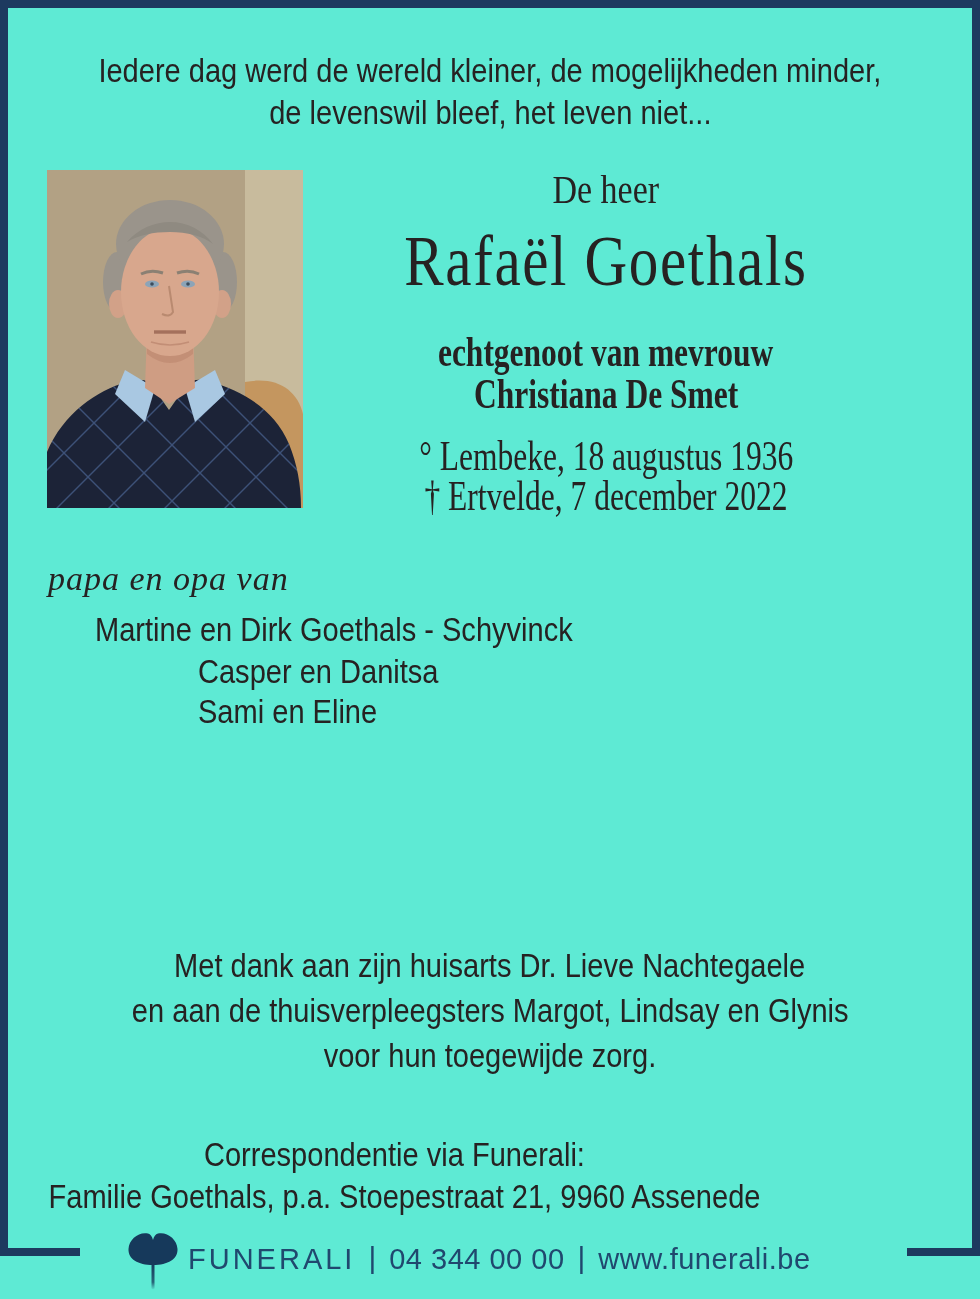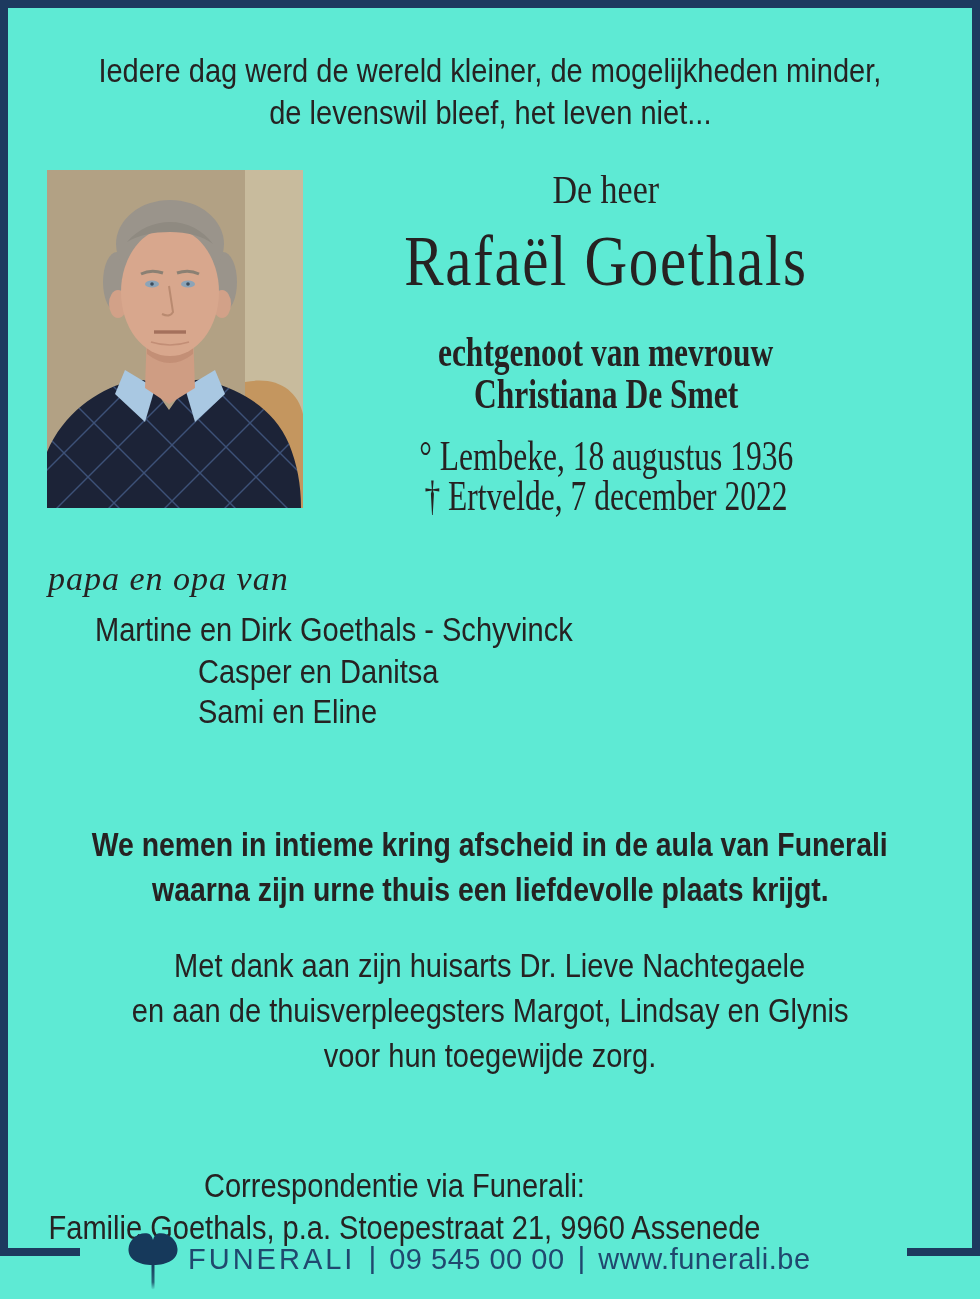--- a/index.html
+++ b/index.html
@@ -52,21 +52,21 @@
   .member-0{left:95px;top:608px;}
   .member-1{left:198px;top:650px;}
   .member-2{left:198px;top:690px;}
   .condolence{position:absolute;left:45px;top:743px;font-size:33px;line-height:43px;}
 
   .announcement{position:absolute;left:0;top:822px;width:980px;text-align:center;
                 font-size:33px;line-height:45px;font-weight:700;}
   .announcement .sxc{transform:scaleX(0.86);}
   .thanks{position:absolute;left:0;top:943px;width:980px;text-align:center;
           font-size:33px;line-height:45px;}
-  .correspondence{position:absolute;left:0;top:1165px;width:789px;text-align:center;
+  .correspondence{position:absolute;left:0;top:1134px;width:789px;text-align:center;
           font-size:33px;line-height:42px;}
 
   .footer{position:absolute;left:126px;top:1226px;height:66px;display:flex;align-items:center;}
   .leaf{width:54px;height:62px;flex:0 0 auto;}
   .footer-text{display:flex;align-items:center;margin-left:8px;color:var(--footer-color);
                font-size:29px;white-space:nowrap;}
   .brand{letter-spacing:3px;}
   .sep{padding:0 13px;font-weight:300;font-size:30px;transform:translateY(-1px);}
   .site,.phone{letter-spacing:0.5px;}
 </style>
@@ -156,24 +156,20 @@
     </div>
   </div>
 
   <div class="papa">papa en opa van</div>
 
   <div class="member member-0 sans"><span class="sxl">Martine en Dirk Goethals - Schyvinck</span></div>
   <div class="member member-1 sans"><span class="sxl">Casper en Danitsa</span></div>
   <div class="member member-2 sans"><span class="sxl">Sami en Eline</span></div>
 
 
-  <div class="announcement">
-    <div><span class="sxc">We nemen in intieme kring afscheid in de aula van Funerali</span></div>
-    <div><span class="sxc">waarna zijn urne thuis een liefdevolle plaats krijgt.</span></div>
-  </div>
 
   <div class="thanks">
     <div><span class="sxc">Met dank aan zijn huisarts Dr. Lieve Nachtegaele</span></div>
     <div><span class="sxc">en aan de thuisverpleegsters Margot, Lindsay en Glynis</span></div>
     <div><span class="sxc">voor hun toegewijde zorg.</span></div>
   </div>
 
   <div class="correspondence">
     <div><span class="sxc">Correspondentie via Funerali:</span></div>
     <div><span class="sxc">Familie Goethals, p.a. Stoepestraat 21, 9960 Assenede</span></div>
@@ -187,19 +183,19 @@
           <stop offset="0.7" stop-color="#16395b" stop-opacity="0.75"></stop>
           <stop offset="1" stop-color="#16395b" stop-opacity="0"></stop>
         </linearGradient>
       </defs>
       <path d="M27,37 C12,37 2,31 2.5,21 C3,11 13,3.5 22,5.5 C24.6,6.1 26,8.5 27,12 C28,8.5 29.4,6.1 32,5.5 C41,3.5 51,11 51.5,21 C52,31 42,37 27,37 Z" fill="#16395b"></path>
       <path d="M27,36 L27,60" stroke="url(#stemFade)" stroke-width="3" fill="none" stroke-linecap="round"></path>
     </svg>
     <div class="footer-text">
       <span class="brand">FUNERALI</span>
       <span class="sep">|</span>
-      <span class="phone">09 545 00 00</span>
+      <span class="phone">04 344 00 00</span>
       <span class="sep">|</span>
       <span class="site">www.funerali.be</span>
     </div>
   </div>
 
 </div>
 
 </body></html>

